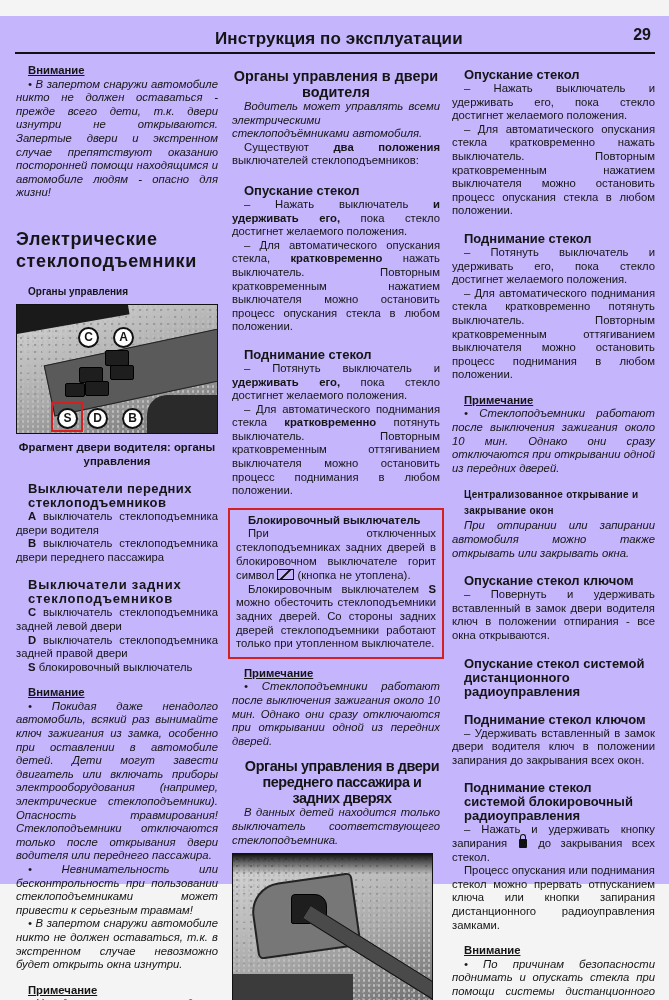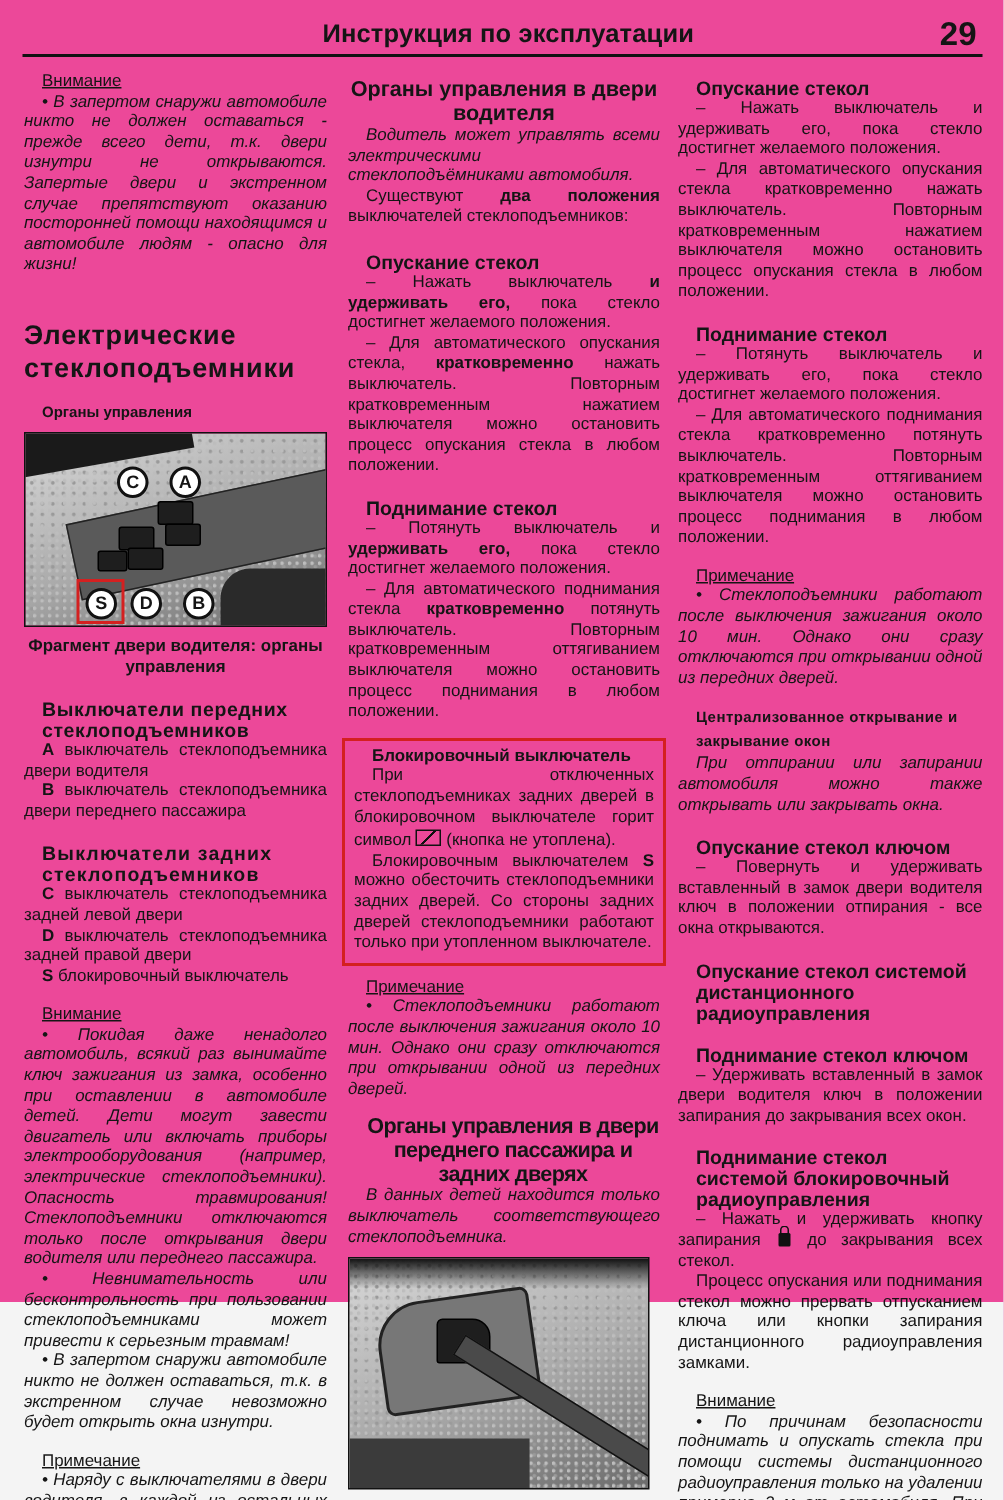--- a/index.html
+++ b/index.html
@@ -1,29 +1,29 @@
 <!DOCTYPE html>
 <html><head>
 <meta charset="utf-8">
 <style>
   html, body { margin:0; padding:0; background:#f4f4f4; }
   body { width:669px; height:1000px; position:relative; overflow:hidden; font-family:"Liberation Sans", "DejaVu Sans", sans-serif; color:#151515; }
-  .page { position:absolute; left:0; top:0; width:669px; height:868px; background:#ec4899; }
+  .page { position:absolute; left:0; top:16px; width:669px; height:868px; background:#c4b5fd; }
   .header { position:absolute; left:15px; top:8px; width:640px; height:28px; border-bottom:2.5px solid #111; }
   .header-title { position:absolute; left:200px; top:5px; font-weight:bold; font-size:17px; letter-spacing:0.1px; }
-  .page-num { position:absolute; right:4px; top:2px; font-weight:bold; font-size:22px; }
+  .page-num { position:absolute; right:4px; top:2px; font-weight:bold; font-size:16px; }
   .col { position:absolute; top:48px; font-size:11.3px; line-height:13.6px; }
   .c1 { left:16px; width:202px; }
   .c2 { left:232px; width:208px; }
   .c3 { left:452px; width:203px; }
   p { margin:0; text-align:justify; }
   .ind { text-indent:12px; }
   .it { font-style:italic; }
   .b { font-weight:bold; }
-  .sub { font-weight:normal; text-decoration:underline; margin-left:12px; font-size:11.3px; }
+  .sub { font-weight:bold; text-decoration:underline; margin-left:12px; font-size:11.3px; }
   .h3 { font-weight:bold; font-size:13px; margin-left:12px; margin-top:14px; line-height:14px; }
   .h2 { font-weight:bold; font-size:18px; line-height:22px; letter-spacing:0.6px; margin-top:28px; }
   .h2b { font-weight:bold; font-size:14.4px; line-height:16px; margin-top:10px;text-align:center; }
   .h2c { font-weight:bold; font-size:10px; line-height:16px; margin-left:12px; }
   .gap { height:12px; }
   .figure { position:relative; border:1.5px solid #111; background:
       radial-gradient(circle at 20% 30%, #bdbdbd 0 1px, transparent 1.5px) 0 0/5px 5px,
       radial-gradient(circle at 60% 70%, #9a9a9a 0 1px, transparent 1.5px) 0 0/7px 7px,
       linear-gradient(160deg, #d9d9d9 0%, #a9a9a9 55%, #6b6b6b 100%); overflow:hidden; }
   .fig1 { width:200px; height:128px; margin-top:4px; }

